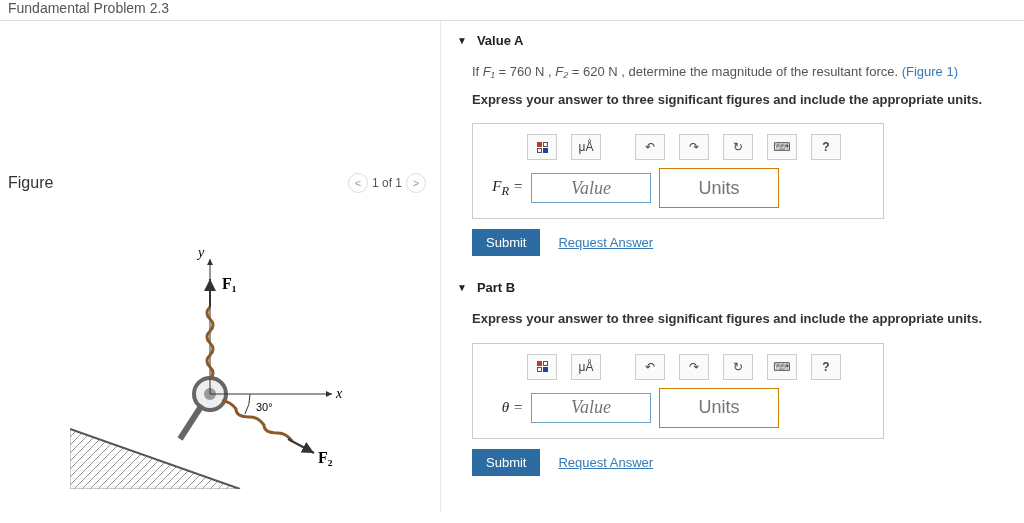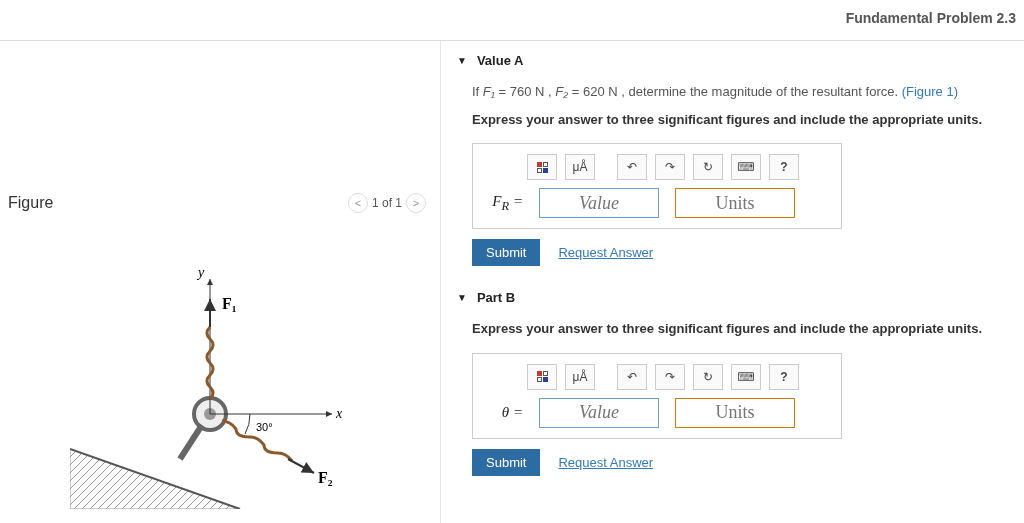--- a/index.html
+++ b/index.html
@@ -1,17 +1,17 @@
 <!DOCTYPE html>
 <html><head>
 <meta charset="utf-8">
 <style>
   * { box-sizing: border-box; margin: 0; padding: 0; }
   body { font-family: Arial, Helvetica, sans-serif; font-size: 13px; color: #333; background: #fff; width: 1024px; height: 523px; overflow: hidden; }
-  .header { padding: 10px 8px; font-weight: bold; color: #555; font-size: 14px; text-align: right; }
+  .header { padding: 0 8px; font-weight: normal; color: #555; font-size: 14px; }
   .hr { border-top: 1px solid #ddd; margin: 4px 0 0 0; }
   .layout { display: flex; height: 490px; }
   .left-col { width: 440px; padding: 10px 8px 0 8px; display: flex; flex-direction: column; }
   .left-spacer { height: 142px; }
   .fig-head { display: flex; align-items: center; justify-content: space-between; }
   .fig-title { font-size: 16px; color: #333; }
   .pager { display: flex; align-items: center; gap: 4px; font-size: 12px; color: #555; padding-right: 6px; }
   .pager-btn { width: 20px; height: 20px; border: 1px solid #ddd; border-radius: 50%; display: flex; align-items: center; justify-content: center; color: #999; background: #fff; cursor: pointer; font-size: 11px; }
   .fig-area { flex: 1; display: flex; align-items: center; justify-content: center; padding-top: 14px; }
 
@@ -22,34 +22,34 @@
   .part { margin-bottom: 18px; }
   .part-head { display: flex; align-items: center; gap: 10px; font-weight: bold; color: #222; padding: 6px 0; }
   .caret { font-size: 10px; cursor: pointer; }
   .part-body { padding-left: 15px; }
   .prompt { color: #555; margin: 8px 0 4px 0; line-height: 1.5; }
   .prompt i { font-style: italic; }
   .prompt .lnk { color: #337ab7; }
   .bold { font-weight: bold; color: #333; }
 
   .answer-box { border: 1px solid #ccc; display: inline-block; padding: 10px 42px 10px 10px; margin-top: 10px; }
-  .toolbar { display: flex; gap: 8px; align-items: center; margin-left: 44px; margin-bottom: 8px; }
+  .toolbar { display: flex; gap: 14px; align-items: center; margin-left: 44px; margin-bottom: 8px; }
   .tool-btn { border: 1px solid #ccc; background: #fafafa; width: 30px; height: 26px; display: flex; align-items: center; justify-content: center; font-size: 12px; color: #444; cursor: pointer; }
   .tool-btn.q { font-weight: bold; }
   .tool-sep { width: 6px; }
   .tpl-icon { display:flex; flex-direction:column; gap:1px;}
   .tpl-icon .row{display:flex;gap:1px;}
   .tpl-icon .sq{width:5px;height:5px;border:1px solid #555;}
   .tpl-icon .sq.red{background:#c0392b;border-color:#c0392b;}
   .tpl-icon .sq.blue{background:#2c3e8f;border-color:#2c3e8f;}
 
-  .input-row { display: flex; align-items: center; gap: 16px; }
+  .input-row { display: flex; align-items: center; gap: 8px; }
   .var-label { font-style: italic; font-family: 'Times New Roman', serif; font-size: 15px; color: #222; width: 40px; text-align: right; }
   .val-input { width: 120px; height: 30px; border: 1px solid #6aa2c8; font-family: 'Times New Roman', serif; font-size: 18px; font-style: italic; color: #aaa; text-align: center; }
-  .units-input { width: 120px; height: 30px; border: 1px solid #cc7a00; font-family: Liberation Serif, serif; font-size: 18px; color: #a21caf; text-align: center; }
+  .units-input { width: 120px; height: 40px; border: 1px solid #cc7a00; font-family: Liberation Sans, sans-serif; font-size: 18px; color: #a21caf; text-align: center; }
 
   .submit-row { margin-top: 10px; display: flex; align-items: center; gap: 18px; }
   .submit-btn { background: #2d6ca2; color: #fff; border: none; padding: 6px 14px; font-size: 13px; cursor: pointer; }
   .request-link { color: #337ab7; text-decoration: underline; font-size: 13px; cursor: pointer; }
 </style>
 </head>
 <body>
 
 <div class="header">Fundamental Problem 2.3</div>
 <div class="hr"></div>

